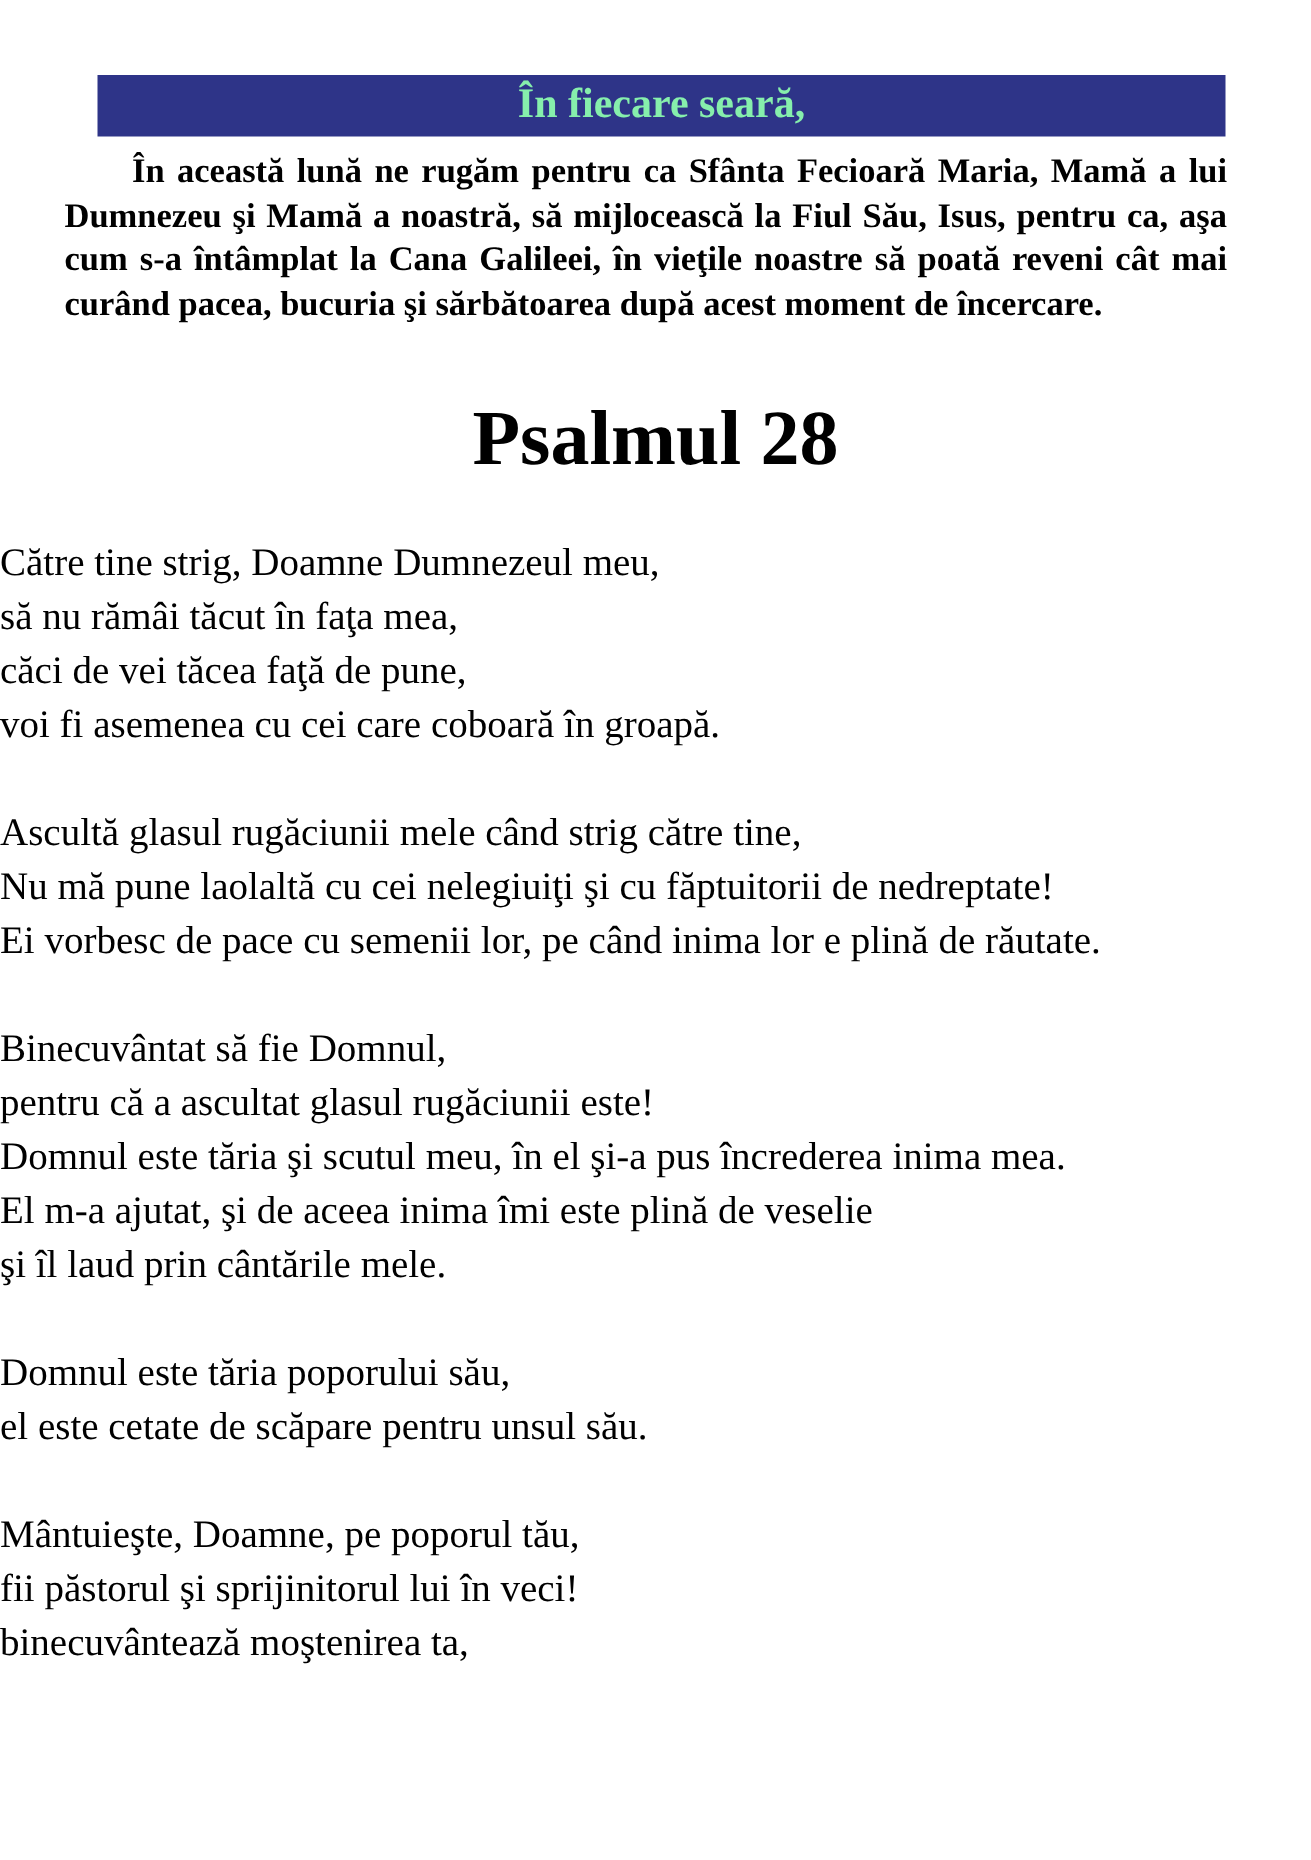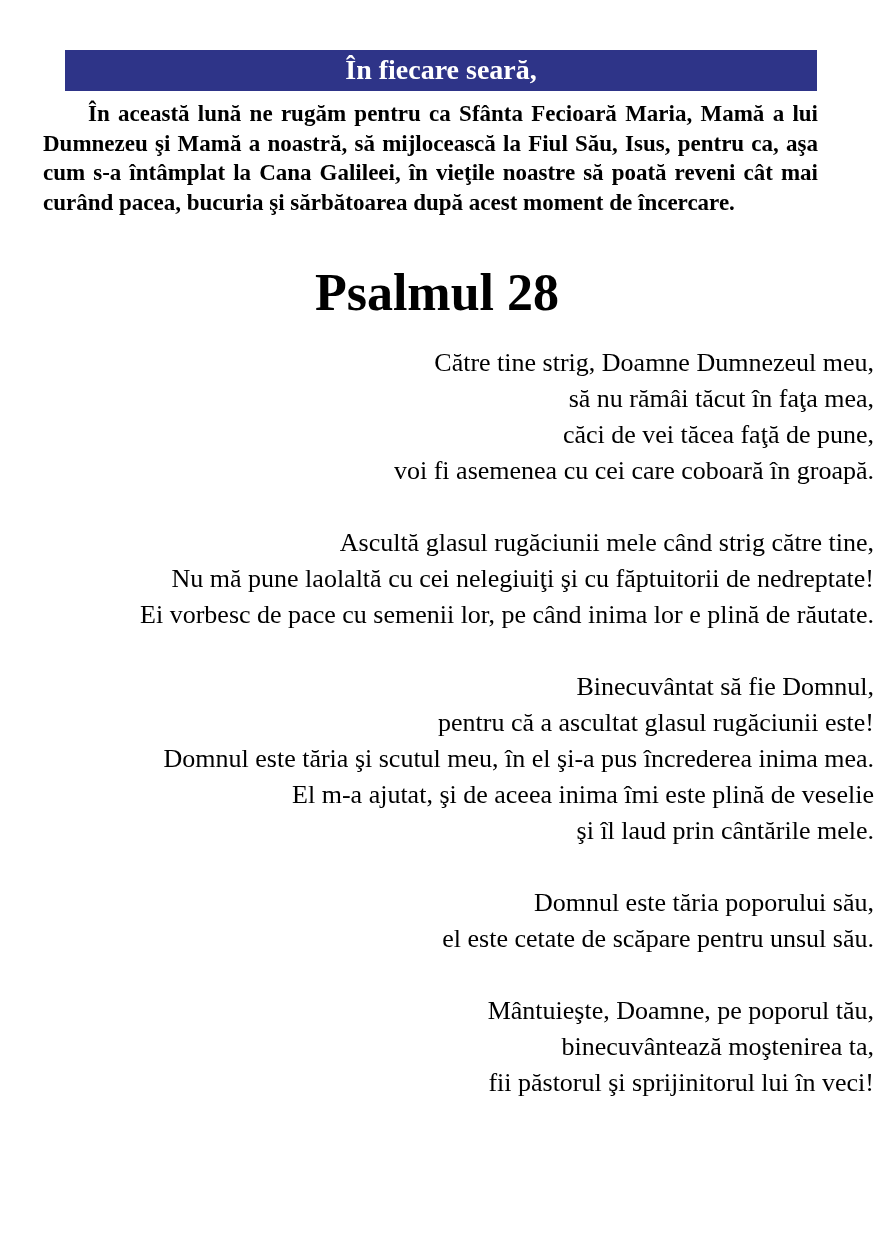--- a/index.html
+++ b/index.html
@@ -12,21 +12,21 @@
     background: #FFFFFF;
     color: #000000;
     font-family: "Liberation Serif", "DejaVu Serif", serif;
     overflow: hidden;
   }
   .banner {
     box-sizing: border-box;
     margin: 50px 0 0 65px;
     width: 752px;
     background: #2E3488;
-    color: #ffffff;
+    color: #86efac;
     text-align: center;
     font-weight: bold;
     font-size: 28px;
     line-height: 34px;
     padding: 3px 4px 4px 4px;
   }
   .intro {
     margin: 8px 56px 0 43px;
     text-align: justify;
     font-weight: bold;
@@ -35,22 +35,22 @@
     text-indent: 45px;
   }
   .psalm-title {
     margin: 50px 0 0 0;
     text-align: center;
     font-size: 52px;
     line-height: 52px;
     font-weight: bold;
   }
   .psalm {
-    margin-top: 26px;
-    text-align: right;
+    margin-top: 38px;
+    text-align: left;
     font-size: 26px;
     line-height: 36px;
   }
   .stanza + .stanza {
     margin-top: 36px;
   }
 </style>
 </head>
 <body>
 
@@ -80,16 +80,16 @@
     <div>Domnul este tăria şi scutul meu, în el şi-a pus încrederea inima mea.</div>
     <div>El m-a ajutat, şi de aceea inima îmi este plină de veselie</div>
     <div>şi îl laud prin cântările mele.</div>
   </div>
   <div class="stanza">
     <div>Domnul este tăria poporului său,</div>
     <div>el este cetate de scăpare pentru unsul său.</div>
   </div>
   <div class="stanza">
     <div>Mântuieşte, Doamne, pe poporul tău,</div>
+    <div>fii păstorul şi sprijinitorul lui în veci!</div>
     <div>binecuvântează moştenirea ta,</div>
-    <div>fii păstorul şi sprijinitorul lui în veci!</div>
   </div>
 </div>
 
 </body></html>

